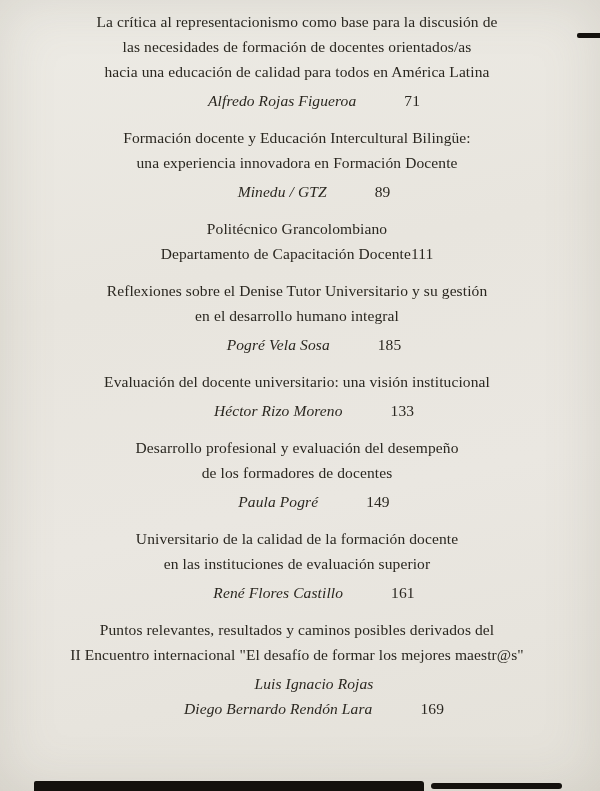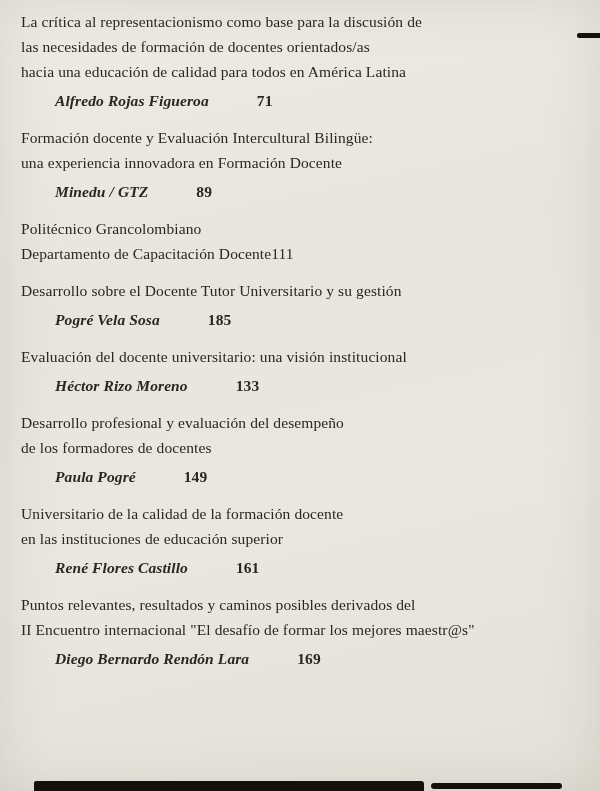--- a/index.html
+++ b/index.html
@@ -18,29 +18,29 @@
     padding: 9px 27px 0 21px;
     color: var(--ink, #2a2720);
     background:
       linear-gradient(168deg, #edebe5 0%, #e8e5de 35%, #eae7e1 62%, #e4e1d9 100%);
     box-shadow: inset 0 0 55px rgba(120,115,100,0.18);
   }
   .toc-list { width: 100%; }
   .entry { margin-bottom: 12px; }
   .line {
     display: flex;
-    justify-content: flex-start;
+    justify-content: center;
     align-items: baseline;
     line-height: 25px;
     font-size: 15.5px;
     letter-spacing: 0.1px;
   }
   .title-line .txt { white-space: pre; }
   .authors { margin-top: 4px; }
-  .author-line { padding-left: 34px; font-style: italic; font-weight: bold; }
+  .author-line { padding-left: 34px; font-style: italic; }
   .author-line .page-num { font-style: normal; margin-left: 48px; }
   .page-num { font-style: normal; }
   
   .artifact { position: absolute; background: #14110d; }
   .artifact.bottom-left  { left: 34px;  bottom: 0;   width: 390px; height: 10px; border-radius: 2px 3px 0 0; }
   .artifact.bottom-right { left: 431px; bottom: 2px; width: 131px; height: 6px;  border-radius: 3px; }
   .artifact.top-right    { right: 0;    top: 33px;   width: 23px;  height: 5px;  border-radius: 2px 0 0 2px; }
 </style>
 </head>
 <body>
@@ -59,21 +59,21 @@
         </div>
         <div class="authors">
           <div class="line author-line">
             <span class="txt">Alfredo Rojas Figueroa</span>
             <span class="page-num">71</span>
           </div>
         </div>
       </section>
       <section class="entry">
         <div class="line title-line">
-          <span class="txt">Formación docente y Evaluación Intercultural Bilingüe:</span>
+          <span class="txt">Formación docente y Educación Intercultural Bilingüe:</span>
         </div>
         <div class="line title-line">
           <span class="txt">una experiencia innovadora en Formación Docente</span>
         </div>
         <div class="authors">
           <div class="line author-line">
             <span class="txt">Minedu / GTZ</span>
             <span class="page-num">89</span>
           </div>
         </div>
@@ -82,21 +82,24 @@
         <div class="line title-line">
           <span class="txt">Politécnico Grancolombiano</span>
         </div>
         <div class="line title-line">
           <span class="txt">Departamento de Capacitación Docente</span>
           <span class="page-num">111</span>
         </div>
       </section>
       <section class="entry">
         <div class="line title-line">
-          <span class="txt">Desarrollo sobre el Docente Tutor Universitario y su gestión</span>
+          <span class="txt">Reflexiones sobre el Denise Tutor Universitario y su gestión</span>
+        </div>
+        <div class="line title-line">
+          <span class="txt">en el desarrollo humano integral</span>
         </div>
         <div class="authors">
           <div class="line author-line">
             <span class="txt">Pogré Vela Sosa</span>
             <span class="page-num">185</span>
           </div>
         </div>
       </section>
       <section class="entry">
         <div class="line title-line">
@@ -121,38 +124,41 @@
             <span class="txt">Paula Pogré</span>
             <span class="page-num">149</span>
           </div>
         </div>
       </section>
       <section class="entry">
         <div class="line title-line">
           <span class="txt">Universitario de la calidad de la formación docente</span>
         </div>
         <div class="line title-line">
-          <span class="txt">en las instituciones de educación superior</span>
+          <span class="txt">en las instituciones de evaluación superior</span>
         </div>
         <div class="authors">
           <div class="line author-line">
             <span class="txt">René Flores Castillo</span>
             <span class="page-num">161</span>
           </div>
         </div>
       </section>
       <section class="entry">
         <div class="line title-line">
           <span class="txt">Puntos relevantes, resultados y caminos posibles derivados del</span>
         </div>
         <div class="line title-line">
           <span class="txt">II Encuentro internacional "El desafío de formar los mejores maestr@s"</span>
         </div>
         <div class="authors">
           <div class="line author-line">
+            <span class="txt">Luis Ignacio Rojas</span>
+          </div>
+          <div class="line author-line">
             <span class="txt">Diego Bernardo Rendón Lara</span>
             <span class="page-num">169</span>
           </div>
         </div>
       </section>
     </div>
 </div>
 
 <div class="artifact bottom-left"></div>
 <div class="artifact bottom-right"></div>

